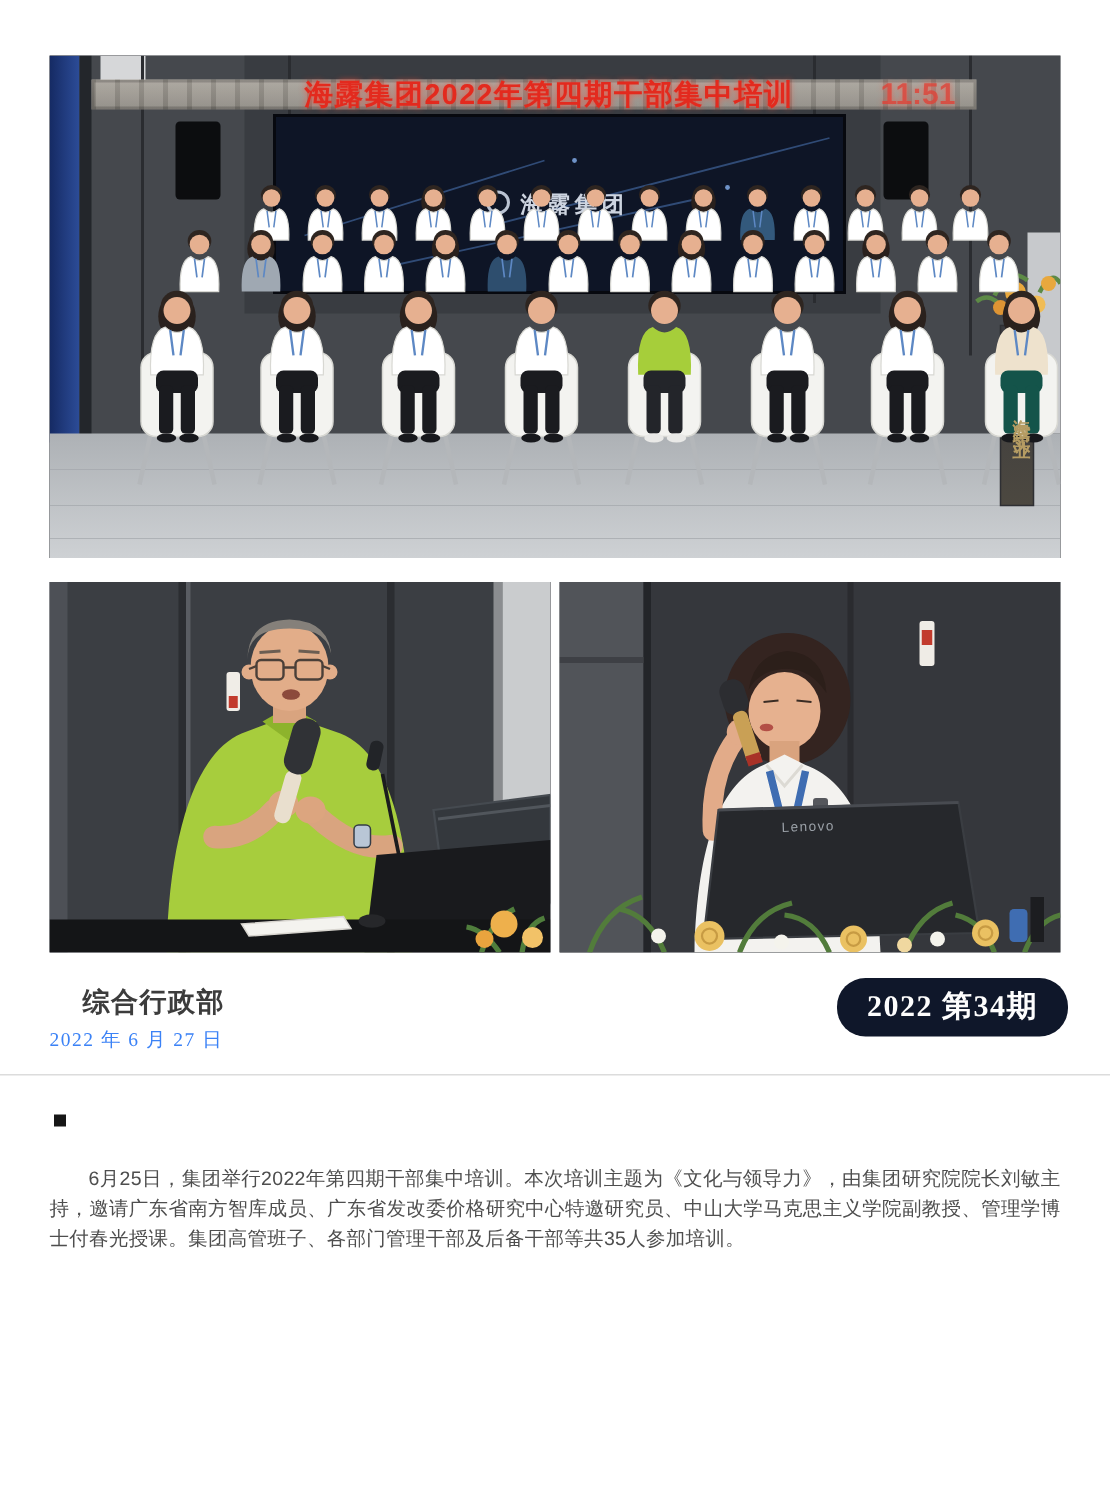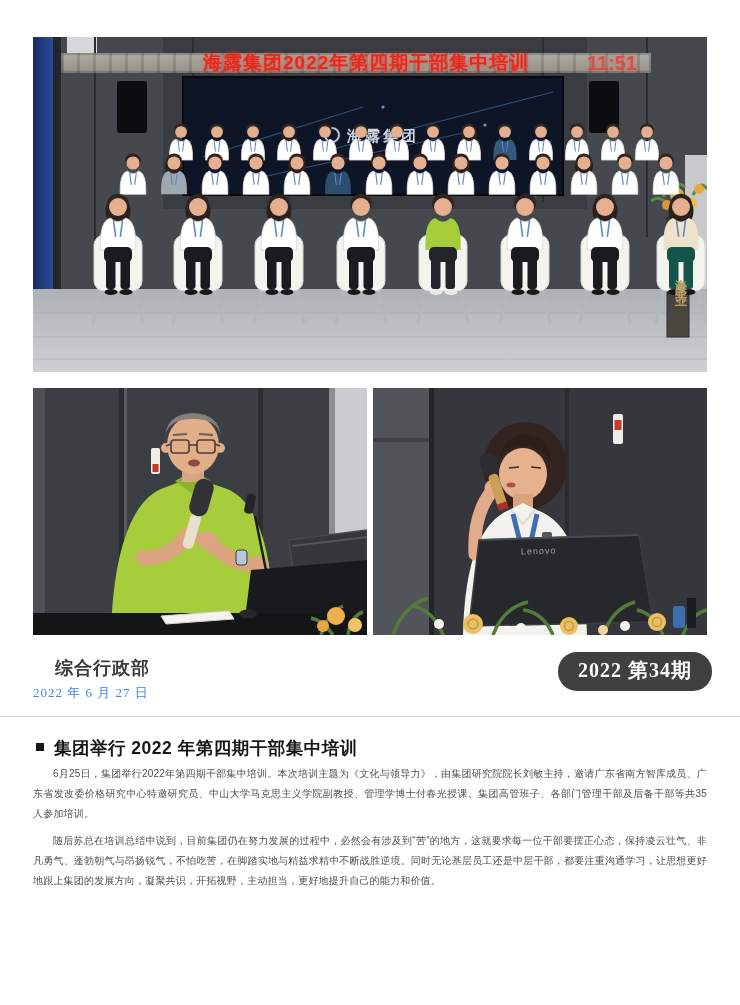--- a/index.html
+++ b/index.html
@@ -45,37 +45,37 @@
     position:absolute;left:33px;top:656px;
     font-family:"Liberation Serif",serif;font-weight:700;font-size:18px;
     color:#3c3c3c;letter-spacing:1px;margin-left:22px;
   }
   .date{
     position:absolute;left:33px;top:684px;
     font-family:"Liberation Serif",serif;font-size:13px;color:#3b82f6;letter-spacing:1px;
   }
   .issue-badge{
     position:absolute;right:28px;top:652px;
-    background:#404040;color:#fdfdfd;border-radius:19px;
+    background:#0f172a;color:#fdfdfd;border-radius:19px;
     padding:5px 20px 7px;
     font-family:"Liberation Serif",serif;font-weight:700;font-size:20px;letter-spacing:1px;
   }
   .divider{position:absolute;left:0;top:716px;width:740px;height:1px;background:#dcdcdc;}
   
   .article-title{
     position:absolute;left:36px;top:736px;width:660px;
     display:flex;align-items:flex-start;
     font-weight:700;font-size:17.5px;color:#161616;letter-spacing:.5px;
   }
   .title-bullet{
     flex:0 0 auto;width:8px;height:8px;background:#161616;margin:7px 10px 0 0;
   }
   .article-body{position:absolute;left:33px;top:764px;width:674px;}
   .article-body p{
-    margin:0 0 7px;font-size:10px;line-height:20px;color:#4e4e4e;
+    margin:12px 0 7px;font-size:13px;line-height:20px;color:#4e4e4e;
     text-align:justify;text-indent:2em;letter-spacing:.2px;
   }
 </style>
 </head>
 <body>
 
 <div id="photo-main" class="photo">
   <svg id="gsvg" viewBox="0 0 674 335">
     <defs>
       <linearGradient id="gBlue" x1="0" y1="0" x2="1" y2="0">
@@ -542,18 +542,16 @@
   <div class="lenovo-label">Lenovo</div>
 </div>
 
 <div class="dept">综合行政部</div>
 <div class="date">2022 年 6 月 27 日</div>
 <div class="issue-badge">2022 第34期</div>
 <div class="divider"></div>
 
 <div class="article-title">
   <span class="title-bullet"></span>
-  <span>集团举行 2022 年第四期干部集中培训</span>
 </div>
 <div class="article-body">
   <p>6月25日，集团举行2022年第四期干部集中培训。本次培训主题为《文化与领导力》，由集团研究院院长刘敏主持，邀请广东省南方智库成员、广东省发改委价格研究中心特邀研究员、中山大学马克思主义学院副教授、管理学博士付春光授课。集团高管班子、各部门管理干部及后备干部等共35人参加培训。</p>
-  <p>随后苏总在培训总结中说到，目前集团仍在努力发展的过程中，必然会有涉及到“苦”的地方，这就要求每一位干部要摆正心态，保持凌云壮气、非凡勇气、蓬勃朝气与昂扬锐气，不怕吃苦，在脚踏实地与精益求精中不断战胜逆境。同时无论基层员工还是中层干部，都要注重沟通学习，让思想更好地跟上集团的发展方向，凝聚共识，开拓视野，主动担当，更好地提升自己的能力和价值。</p>
 </div>
 
 </body></html>

